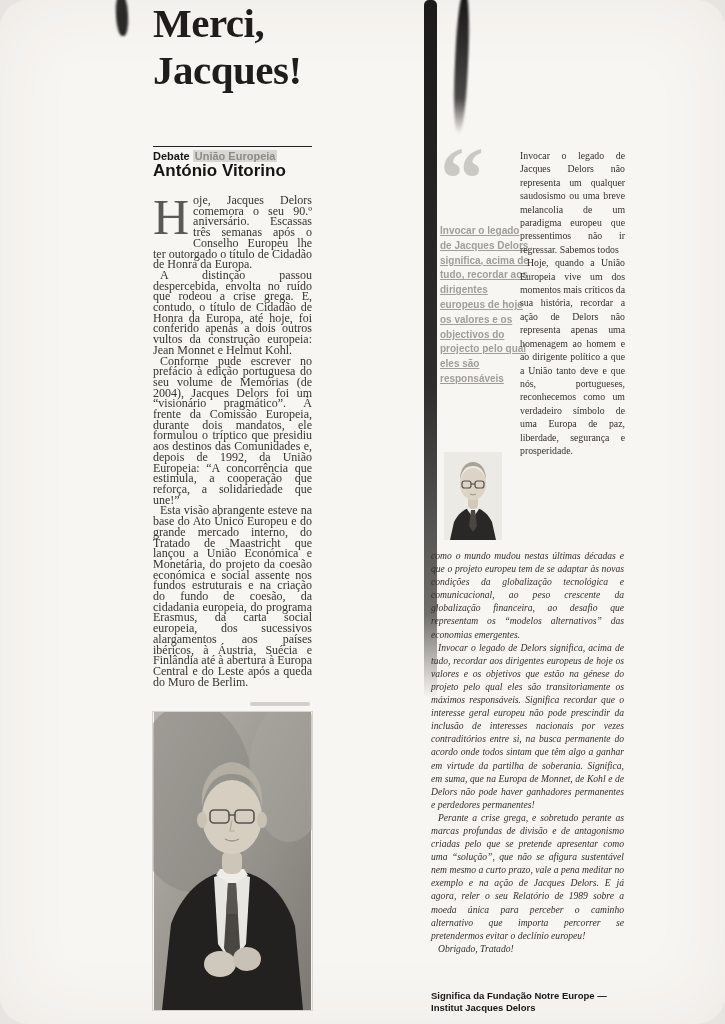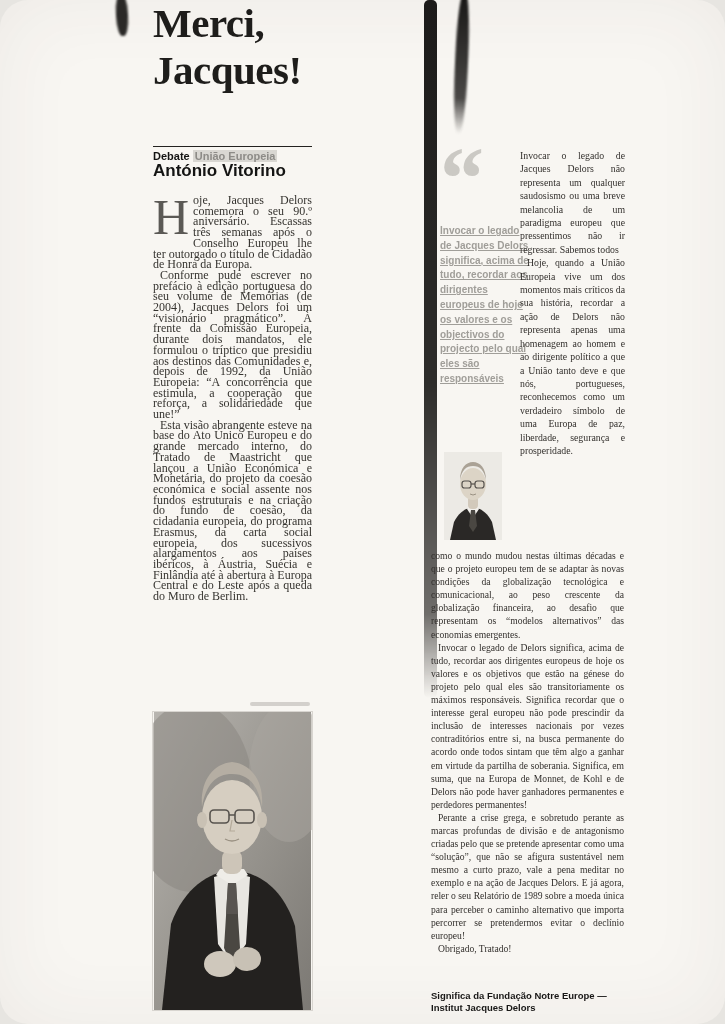--- a/index.html
+++ b/index.html
@@ -38,21 +38,21 @@
   .col1 p { text-indent:7px; }
   .col1 p.lead { text-indent:0; }
   .col1 p.lead::first-letter { float:left; font-size:50px; line-height:42px;
     padding:1px 4px 0 0; color:#5b5955; font-family:"Liberation Serif", serif; }
 
   .col2 { position:absolute; left:520px; top:149px; width:105px;
     font-size:9.8px; line-height:13.4px; text-align:justify; color:#322f2c; }
   .col2 p + p { text-indent:7px; }
 
   .col3 { position:absolute; left:431px; top:549px; width:193px;
-    font-size:9.6px; line-height:13.1px; text-align:justify; color:#322f2c; }
+    font-size:9.6px; line-height:13.1px; text-align:justify; color:#322f2c;font-style:italic; }
   .col3 p { text-indent:7px; }
   .col3 p:first-child { text-indent:0; }
 
   
   .quote-col { position:absolute; left:440px; top:146px; width:92px; }
   .quote-glyph { font-family:"Liberation Serif", serif; font-weight:bold;
     font-size:88px; line-height:66px; color:#cbc9c4; letter-spacing:-6px; }
   .quote-text { margin-top:12px; font-family:"Liberation Sans", sans-serif; font-weight:bold;
     font-size:10px; line-height:14.8px; color:#a09e99;text-decoration:underline; }
 
@@ -81,20 +81,21 @@
   <div class="kicker">
     <div>
       <span class="label">Debate</span>
       <span class="category">União Europeia</span>
     </div>
     <div class="byline">António Vitorino</div>
   </div>
 
   <div class="col1">
     <p class="lead">Hoje, Jacques Delors comemora o seu 90.º aniversário. Escassas três semanas após o Conselho Europeu lhe ter outorgado o título de Cidadão de Honra da Europa.</p>
+    <p>A distinção passou despercebida, envolta no ruído que rodeou a crise grega. E, contudo, o título de Cidadão de Honra da Europa, até hoje, foi conferido apenas a dois outros vultos da construção europeia: Jean Monnet e Helmut Kohl.</p>
     <p>Conforme pude escrever no prefácio à edição portuguesa do seu volume de Memórias (de 2004), Jacques Delors foi um “visionário pragmático”. À frente da Comissão Europeia, durante dois mandatos, ele formulou o tríptico que presidiu aos destinos das Comunidades e, depois de 1992, da União Europeia: “A concorrência que estimula, a cooperação que reforça, a solidariedade que une!”</p>
     <p>Esta visão abrangente esteve na base do Ato Único Europeu e do grande mercado interno, do Tratado de Maastricht que lançou a União Económica e Monetária, do projeto da coesão económica e social assente nos fundos estruturais e na criação do fundo de coesão, da cidadania europeia, do programa Erasmus, da carta social europeia, dos sucessivos alargamentos aos países ibéricos, à Áustria, Suécia e Finlândia até à abertura à Europa Central e do Leste após a queda do Muro de Berlim.</p>
   </div>
 
   <div class="quote-col">
     <div class="quote-glyph">“</div>
     <div class="quote-text">Invocar o legado de Jacques Delors significa, acima de tudo, recordar aos dirigentes europeus de hoje os valores e os objectivos do projecto pelo qual eles são responsáveis</div>
   </div>
 
   <div class="author-photo">

